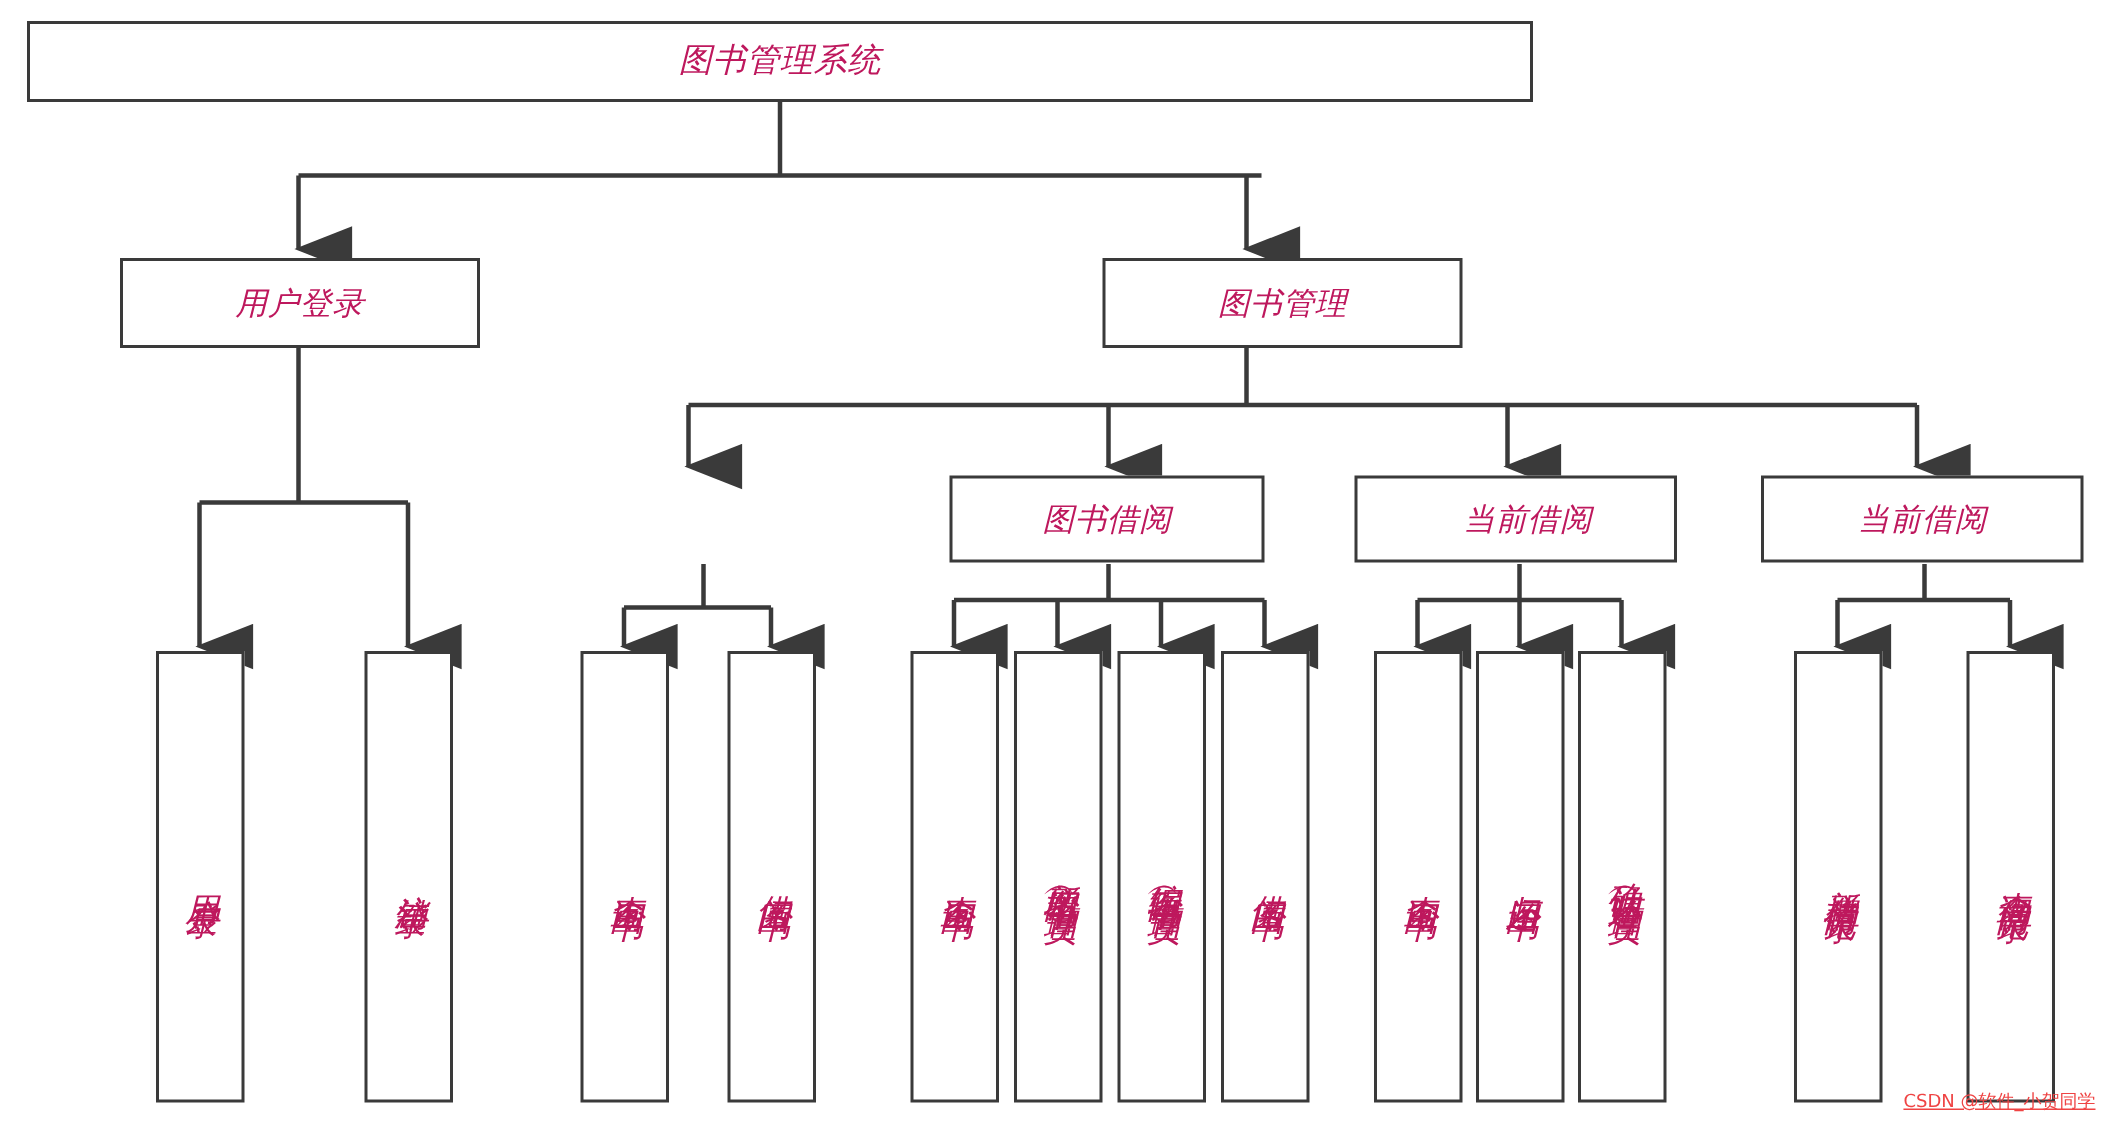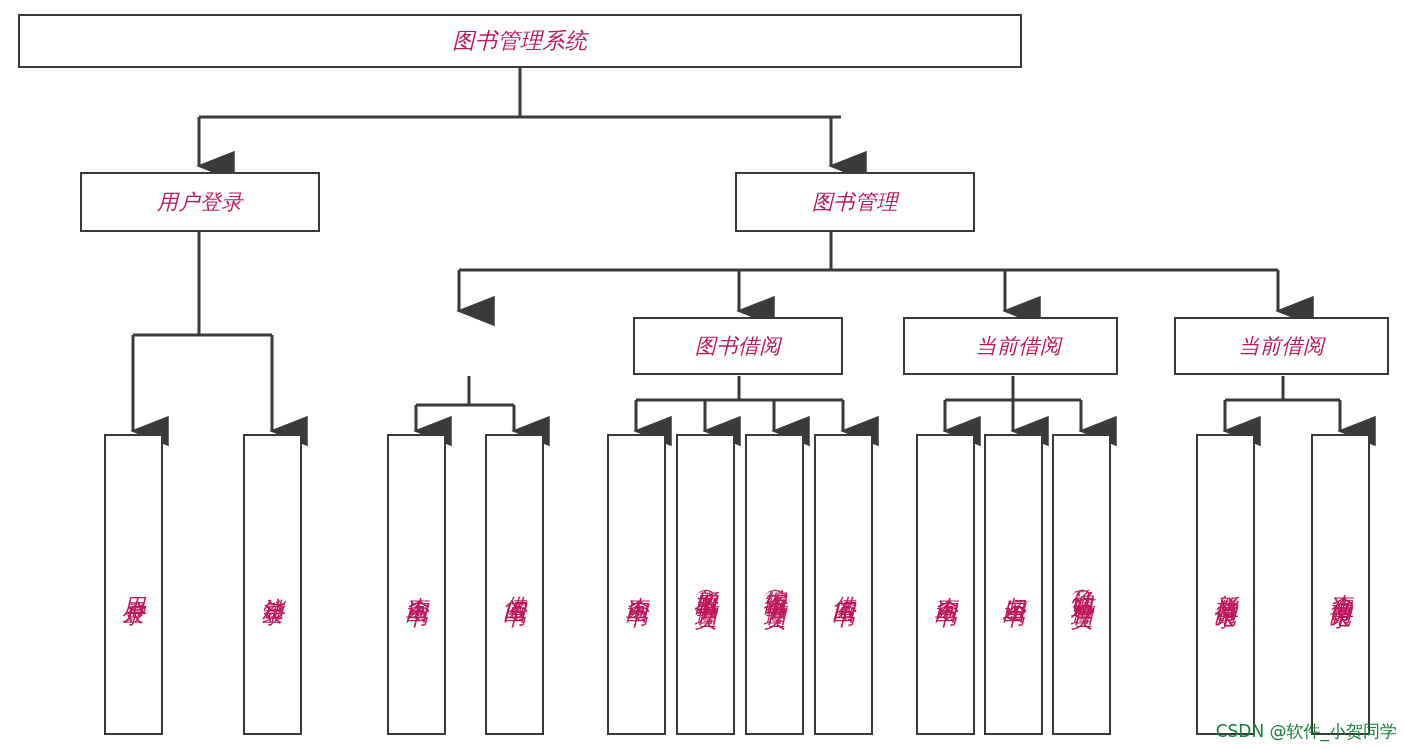--- a/index.html
+++ b/index.html
@@ -55,25 +55,26 @@
     text-orientation: upright;
     font-size: 22px;
     letter-spacing: 3px;
     line-height: 1.0;
     max-height: 100%;
   }
   #watermark {
     position: absolute;
     right: 8px;
     bottom: 4px;
-    font-size: 17px;
-    color: #15803d;
+    font-size: 12px;
+    color: #ef4444;
     z-index: 5;
     white-space: nowrap;
     font-family: "DejaVu Sans", "Liberation Sans", sans-serif;
+    text-decoration: underline;
   }
 </style>
 </head>
 <body>
 
 <div id="canvas">
 
   <svg id="svg-layer" viewBox="0 0 1405 747" xmlns="http://www.w3.org/2000/svg">
     <defs>
       <marker id="arrow" viewBox="0 0 12 14" refX="5.5" refY="13" markerWidth="11" markerHeight="13" orient="auto">

